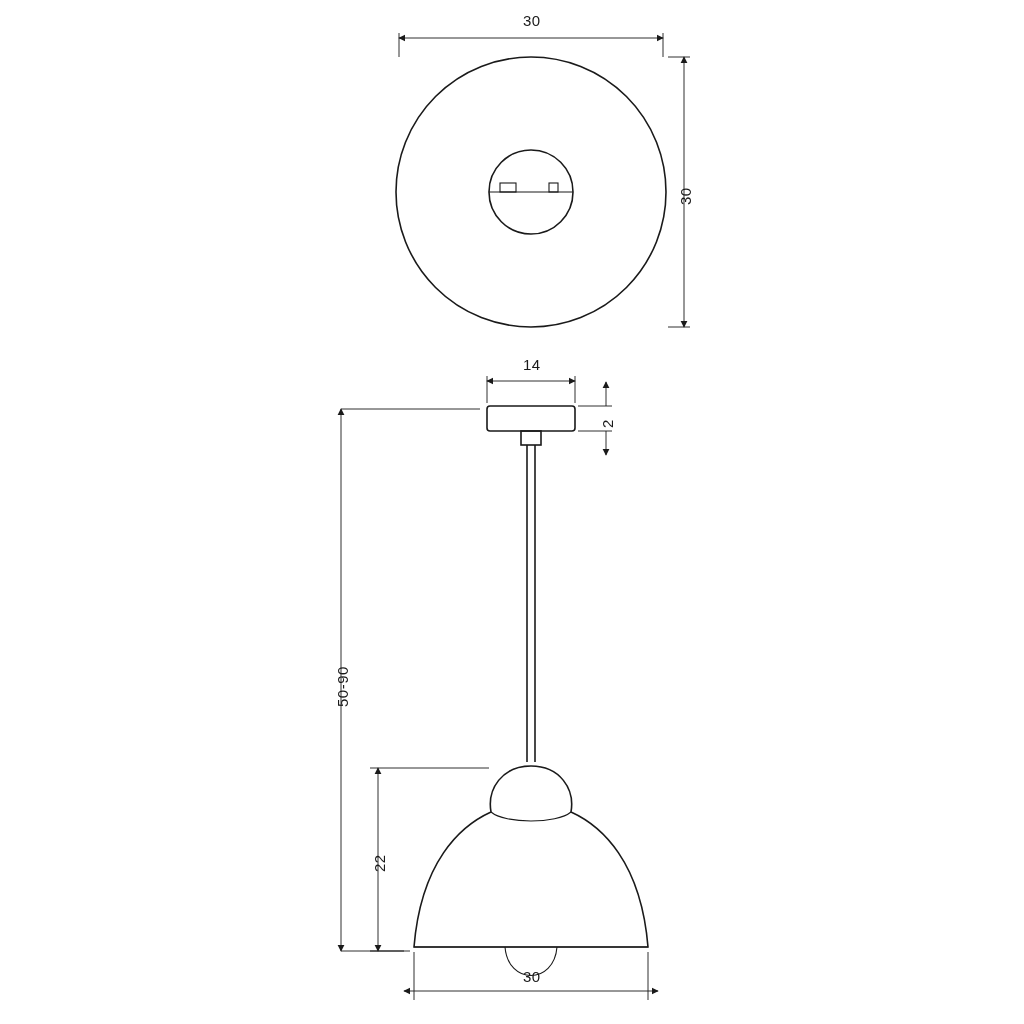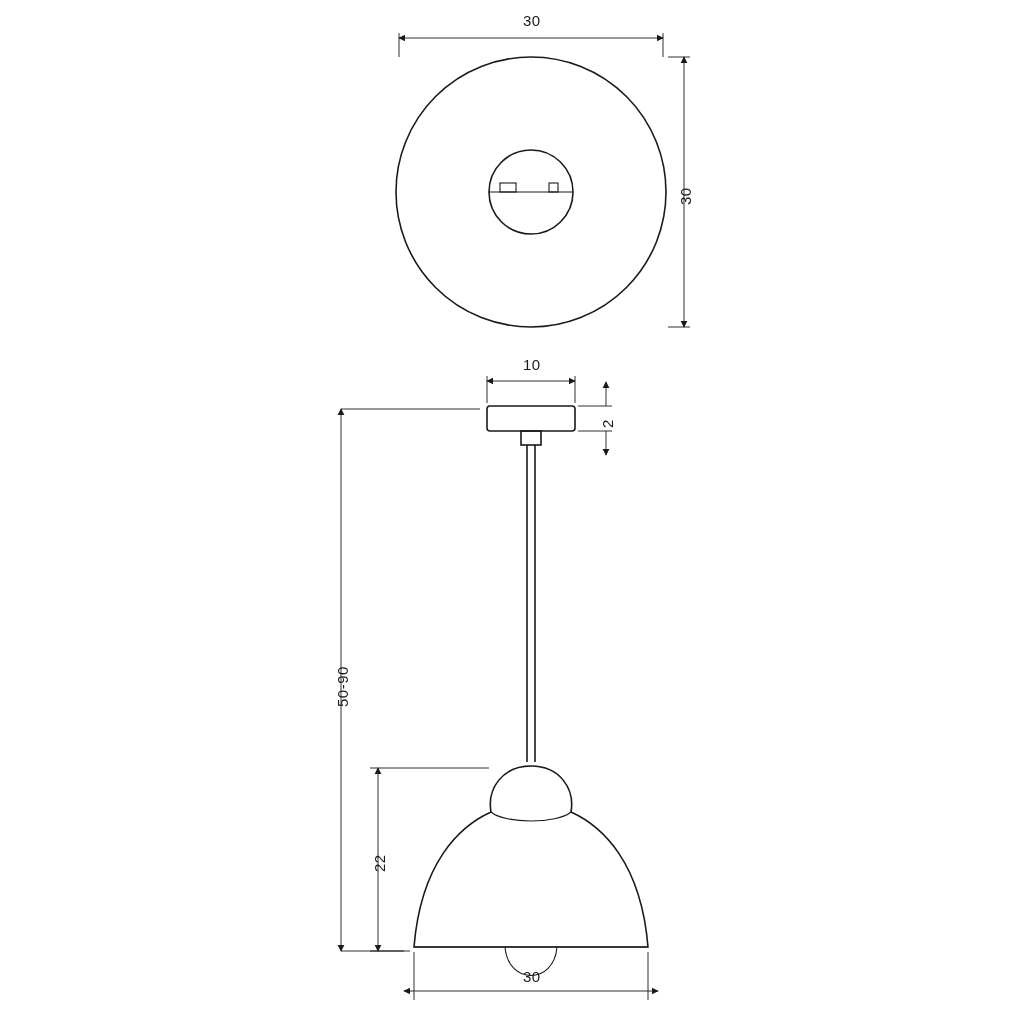--- a/index.html
+++ b/index.html
@@ -151,21 +151,21 @@
       <line x1="648" y1="952" x2="648" y2="1000" class="ext-line"></line>
       <line x1="404" y1="991" x2="658" y2="991" class="dim-line" marker-start="url(#arrStart)" marker-end="url(#arrEnd)"></line>
     </g>
 
   </svg>
 
   <div class="label-box" style="left:523px; top:12px;">30</div>
 
   <div class="label-box rot" style="left:677px; top:205px;">30</div>
 
-  <div class="label-box" style="left:523px; top:356px;">10</div>
+  <div class="label-box" style="left:523px; top:356px;">14</div>
 
   <div class="label-box rot" style="left:599px; top:428px;">2</div>
 
   <div class="label-box rot" style="left:334px; top:707px;">50-90</div>
 
   <div class="label-box rot" style="left:371px; top:872px;">22</div>
 
   <div class="label-box" style="left:523px; top:968px;">30</div>
 
 </div>

